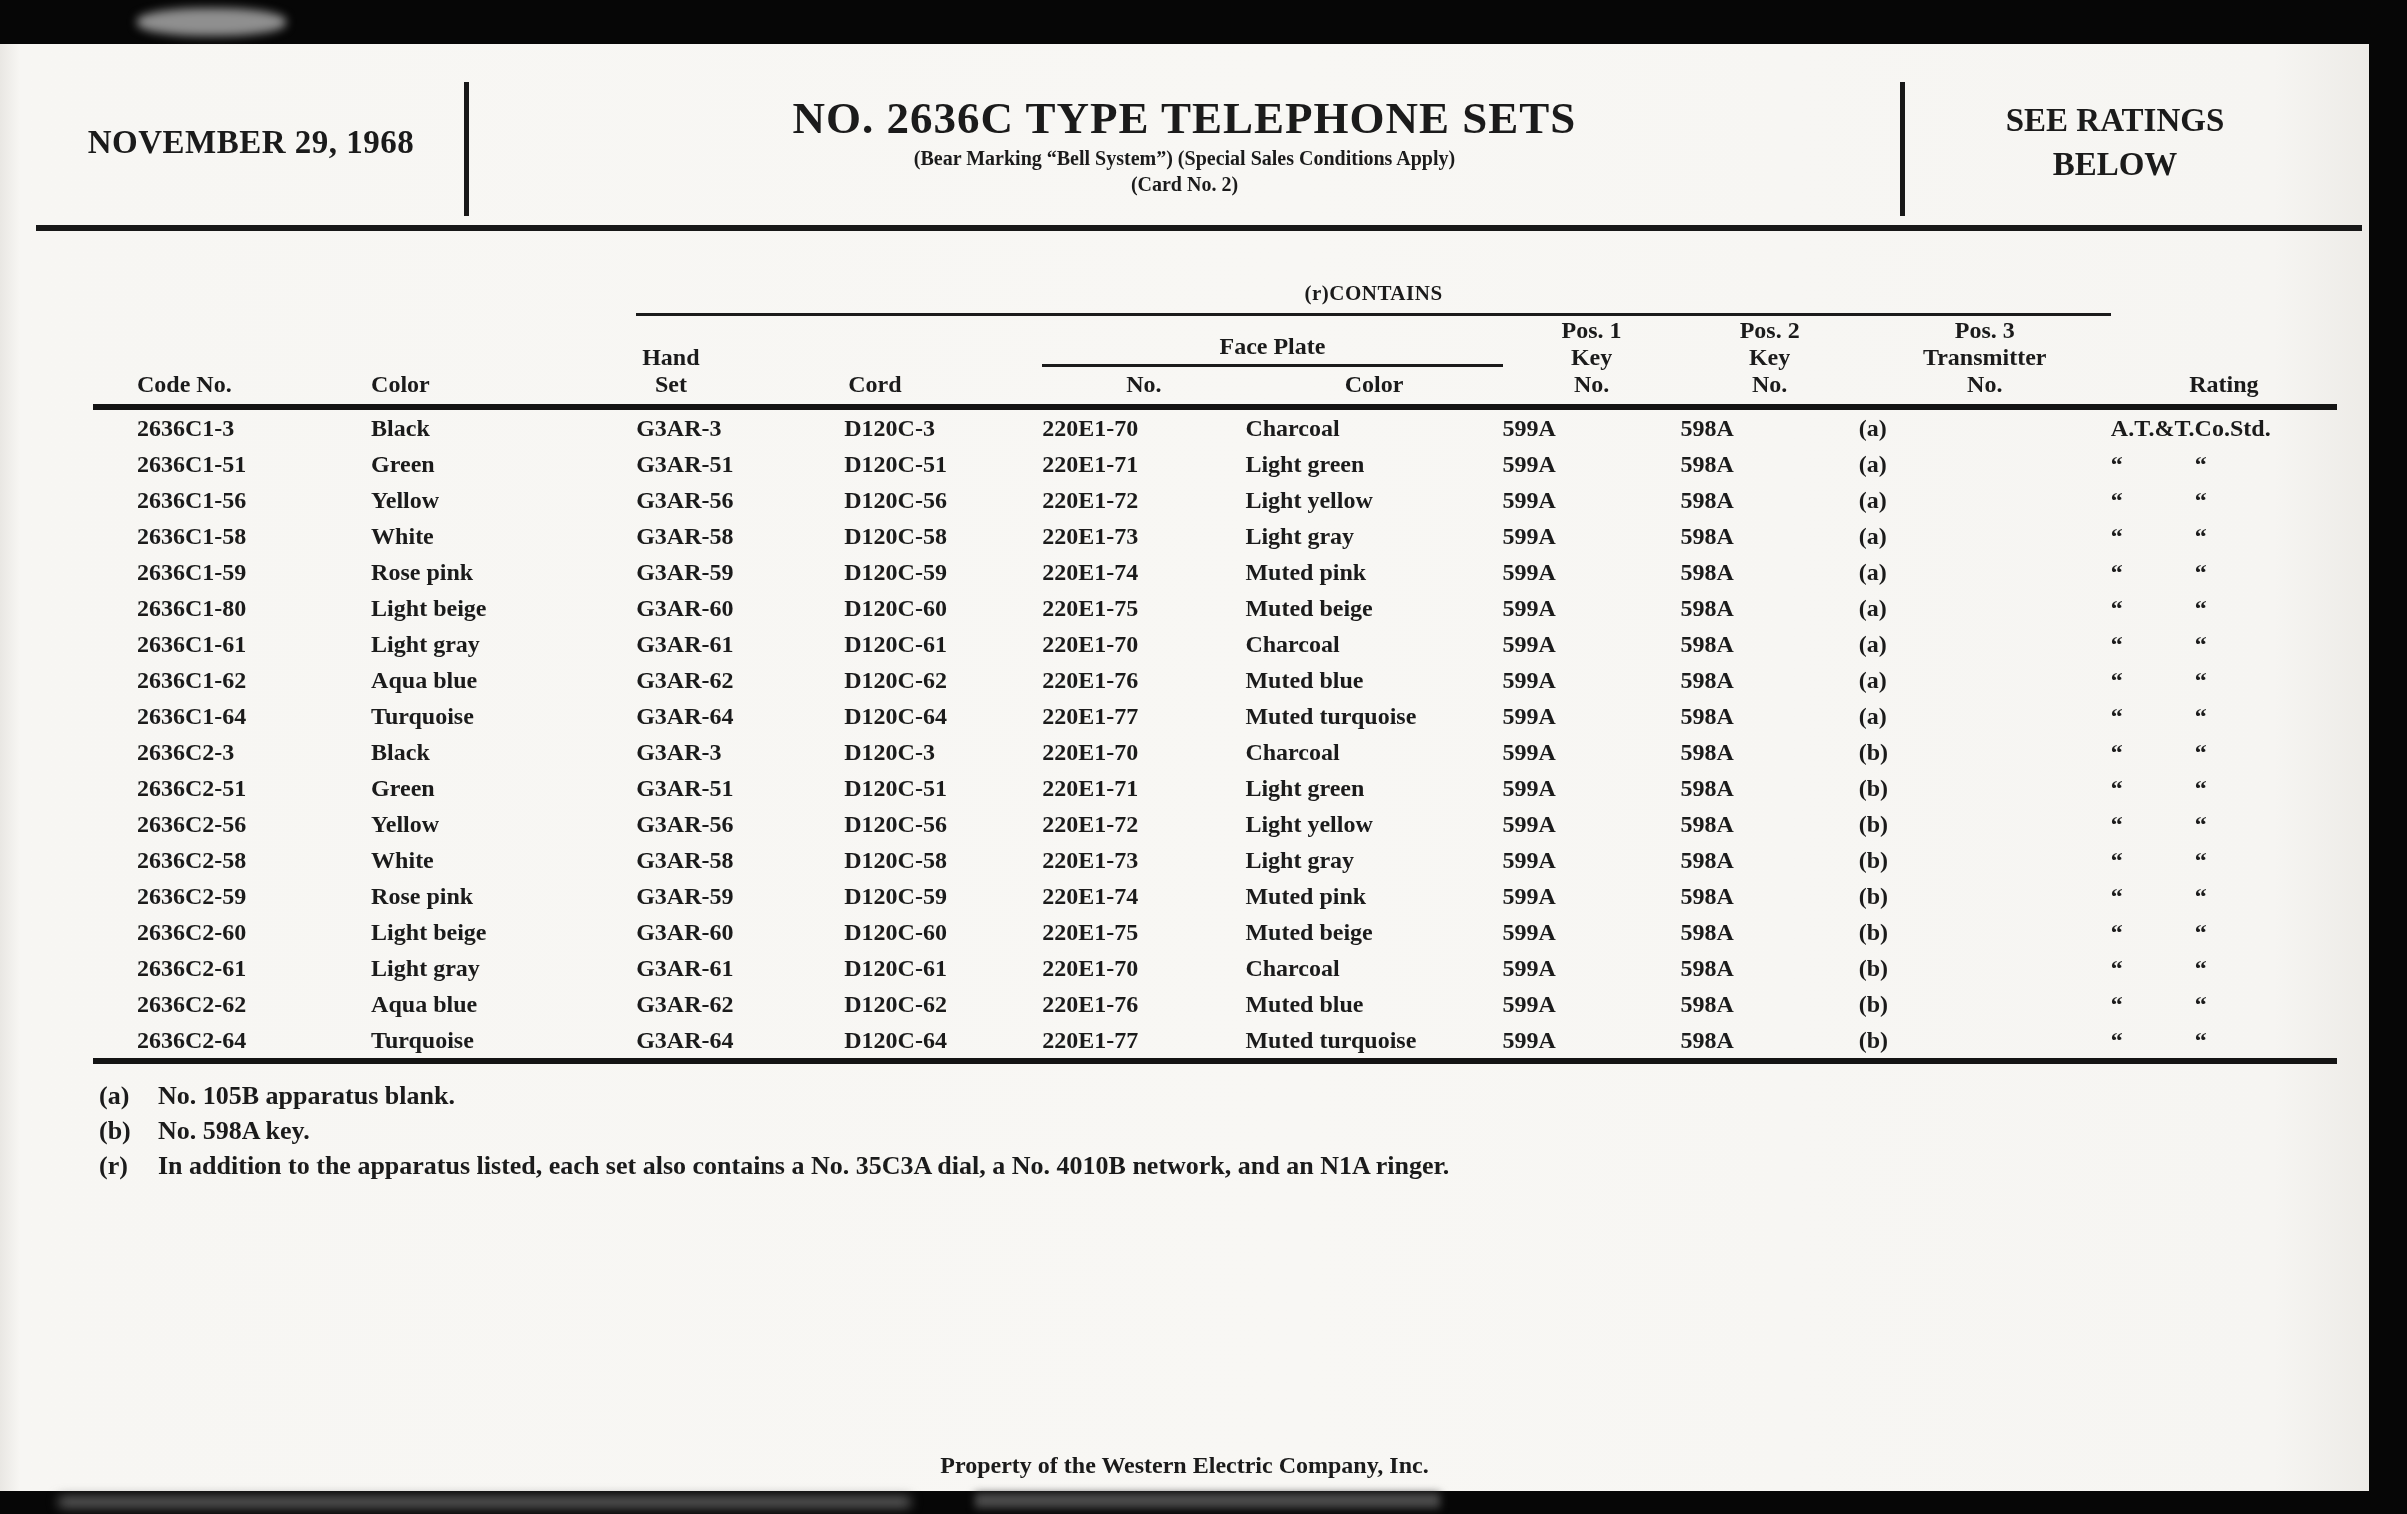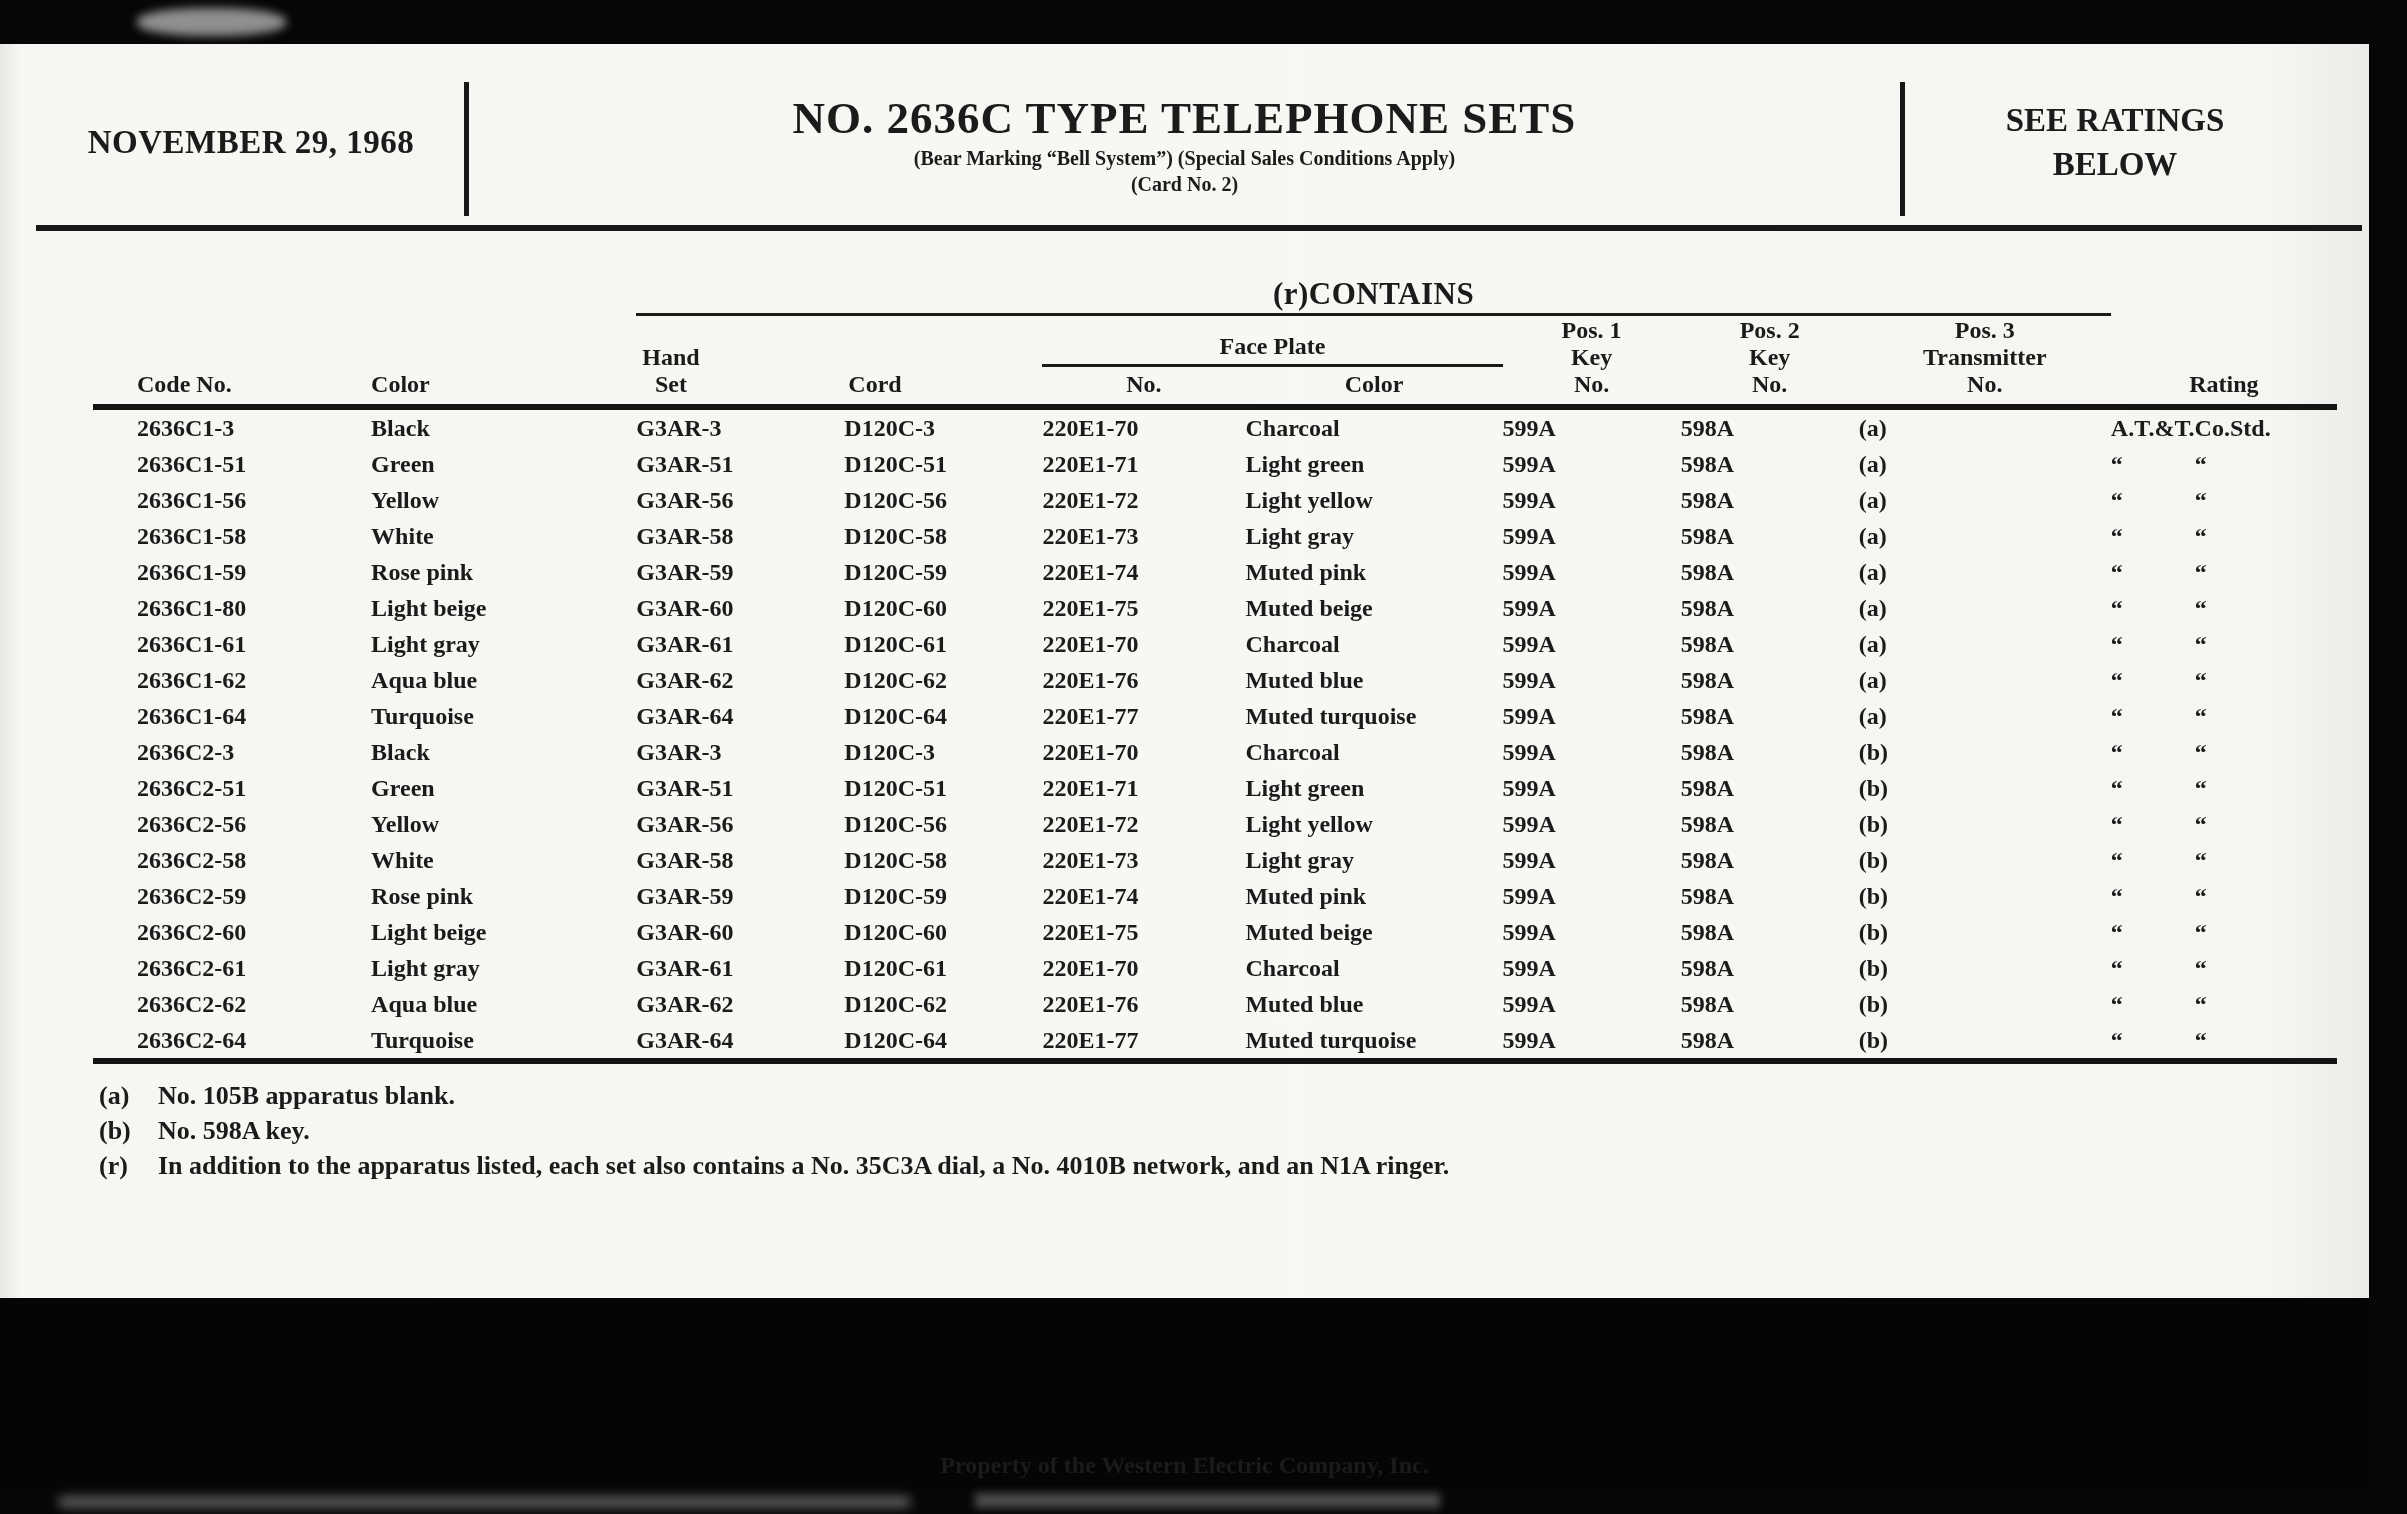--- a/index.html
+++ b/index.html
@@ -8,21 +8,21 @@
     background:#050505;
     position:relative;
     overflow:hidden;
     font-family:"Liberation Serif","DejaVu Serif",serif;
     font-weight:700;
     color:#1b1b1b;
   }
 
   
   .page {
-    position:absolute; left:0; top:44px; width:2369px; height:1254px;
+    position:absolute; left:0; top:44px; width:2369px; height:1447px;
     background:linear-gradient(90deg,#e9e7e3 0,#f7f6f3 20px,#f8f7f4 55%,#f6f5f2 96%,#edebe7 100%);
   }
 
   
   .masthead {
     position:absolute; top:20px; left:38px; right:44px; height:156px;
     display:flex; align-items:stretch;
   }
   .mast-date {
     width:426px; display:flex; align-items:center; justify-content:center;
@@ -44,21 +44,21 @@
   
   table.data-table {
     position:absolute; top:226px; left:93px; width:2244px;
     border-collapse:collapse; table-layout:fixed; font-size:24px;
   }
   col.c1{width:278px} col.c2{width:265px} col.c3{width:208px} col.c4{width:198px}
   col.c5{width:203px} col.c6{width:257px} col.c7{width:178px} col.c8{width:178px}
   col.c9{width:252px} col.c10{width:226px}
 
   th { font-weight:700; vertical-align:bottom; padding:0 0 6px 0; line-height:27px; font-size:24px; }
-  th.contains { text-align:center; border-bottom:3px solid #1b1b1b; height:44px; font-size:31px; letter-spacing:0.5px; }
+  th.contains { text-align:center; border-bottom:3px solid #1b1b1b; height:44px; font-size:21px; letter-spacing:0.5px; }
   th.faceplate { text-align:center; border-bottom:3px solid #1b1b1b; height:51px; padding-bottom:4px; }
   th.sub { height:42px; text-align:center; }
   th.hb { border-bottom:6px solid #141414; }
   .pre { white-space:pre-line; }
   .ctr { text-align:center; }
   th.h1 { text-align:left; padding-left:44px; }
   th.h2 { text-align:left; }
   th.h3 { text-align:left; padding-left:6px; }
   th.h3 .inline { display:inline-block; text-align:center; }
   th.h4 { text-align:left; padding-left:4px; }

